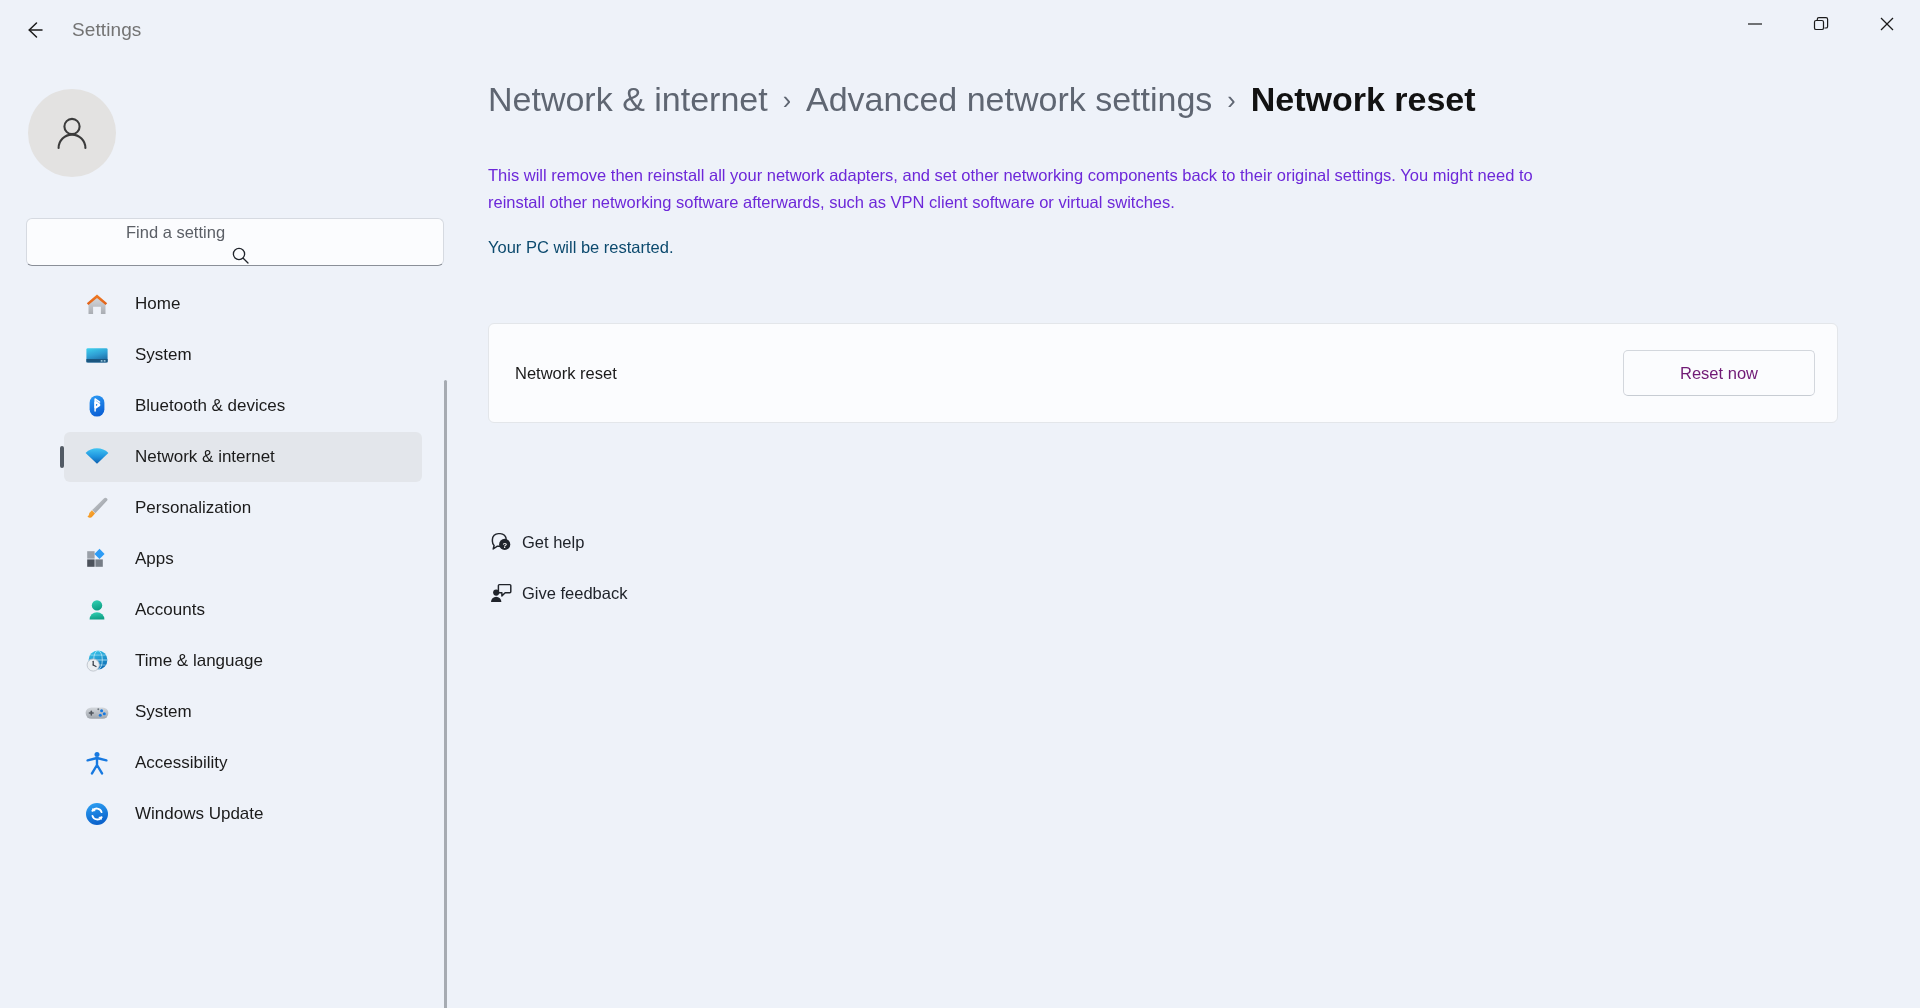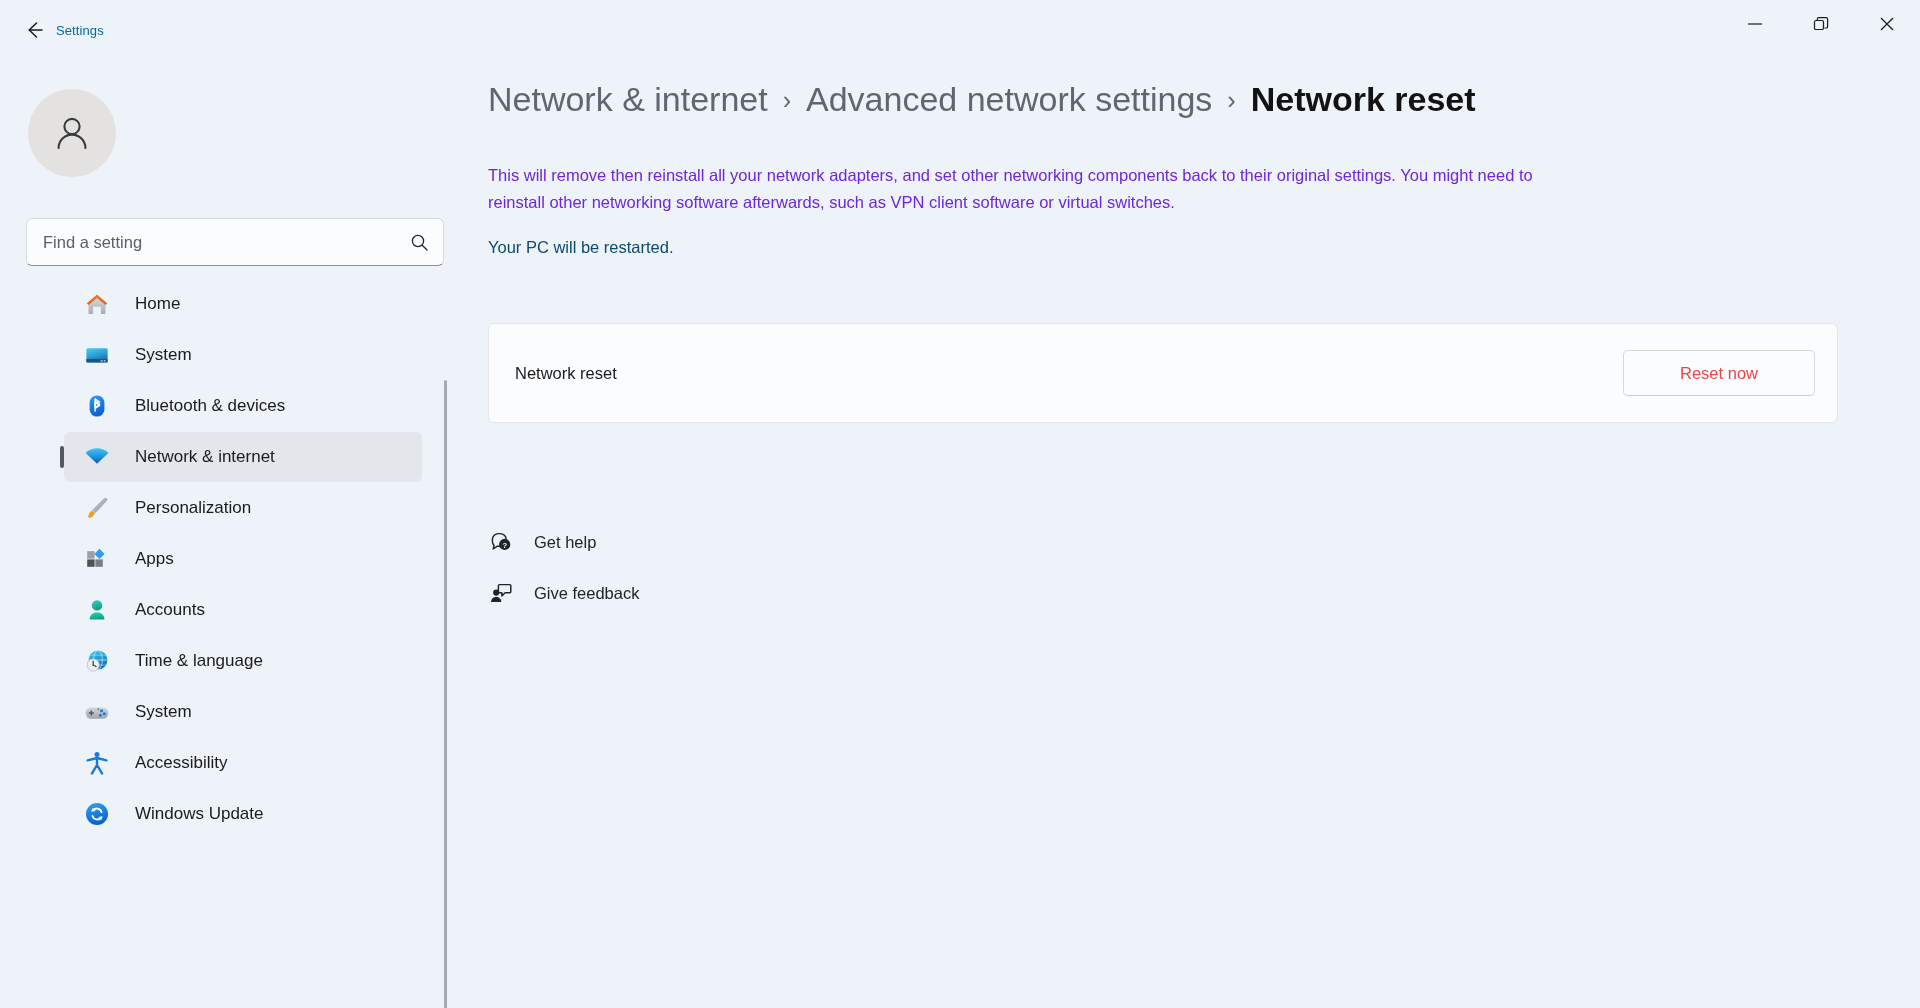--- a/index.html
+++ b/index.html
@@ -30,22 +30,23 @@
   .back-btn {
     width: 44px; height: 44px;
     margin-left: 12px;
     display: flex;
     align-items: center;
     justify-content: center;
     border-radius: 5px;
   }
   .back-btn svg { display: block; }
   .app-title {
-    font-size: 13px;
-    color: #0369a1;
+    margin-left: 16px;
+    font-size: 19px;
+    color: #737373;
     letter-spacing: 0.1px;
   }
   .win-controls {
     position: absolute;
     right: 0; top: 0;
     height: 48px;
     display: flex;
   }
   .win-btn {
     width: 66px; height: 48px;
@@ -77,20 +78,21 @@
     position: absolute;
     left: 26px; top: 158px;
     width: 418px; height: 48px;
     background: #fbfcfe;
     border: 1px solid #d6dae1;
     border-bottom: 1.6px solid #8a8f98;
     border-radius: 6px;
     display: flex;
     align-items: center;
     padding: 0 14px 0 16px;
+    flex-direction: column;
   }
   .searchbox input {
     flex: 1;
     border: none;
     outline: none;
     background: transparent;
     font-family: "Liberation Sans", sans-serif;
     font-size: 16.5px;
     color: #2b2b2b;
   }
@@ -213,21 +215,21 @@
   .card-spacer { flex: 1; }
   .reset-btn {
     width: 192px;
     height: 46px;
     background: #fbfcfe;
     border: 1px solid #d3d7dd;
     border-bottom-color: #c7ccd3;
     border-radius: 5px;
     font-family: "Liberation Sans", sans-serif;
     font-size: 16.5px;
-    color: #ef4444;
+    color: #701a75;
     cursor: pointer;
   }
 
   .links {
     position: absolute;
     left: 40px; top: 460px;
   }
   .linkrow {
     display: flex;
     align-items: center;
@@ -235,21 +237,21 @@
     margin-bottom: 7px;
   }
   .link-icon {
     width: 26px; height: 26px;
     display: flex;
     align-items: center;
     justify-content: center;
     flex: 0 0 26px;
   }
   .link-text {
-    margin-left: 20px;
+    margin-left: 8px;
     font-size: 16.5px;
     color: #20242b;
   }
 </style>
 </head>
 <body>
 
 <div class="titlebar">
   <div class="back-btn">
     <svg width="22" height="22" viewBox="0 0 22 22">

